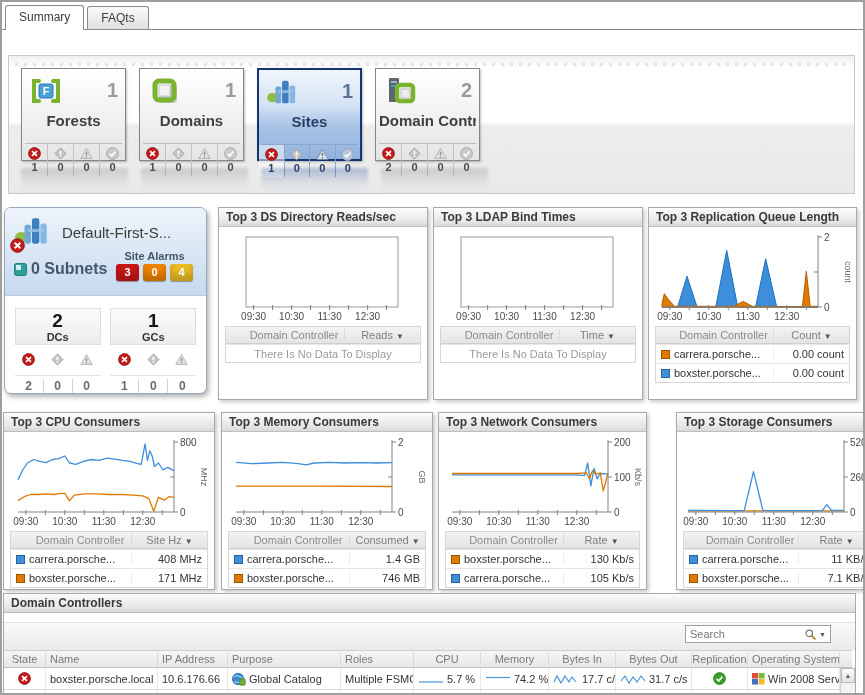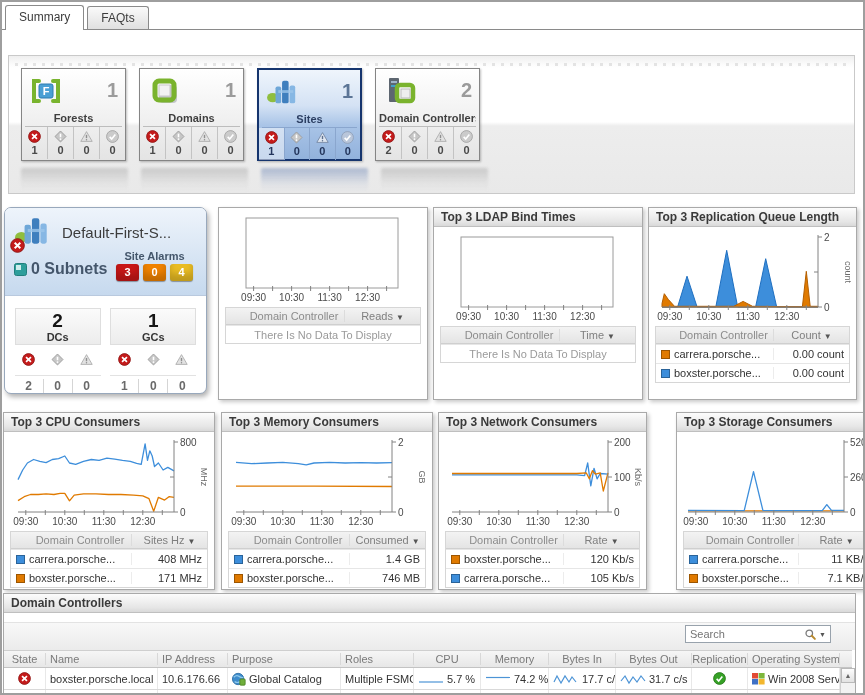--- a/index.html
+++ b/index.html
@@ -14,21 +14,21 @@
   
   #band { position:absolute; left:6px; top:53px; width:847px; height:139px; border:1px solid #c9c9c9;
           background:linear-gradient(180deg,#efefef 0px,#fbfbfb 8px,#ffffff 12px,#ffffff 66px,#ededed 70px,#e9e9e9 100%); }
   #band .dots { position:absolute; left:6px; right:6px; top:7px; height:3px; opacity:.7;
           background:repeating-linear-gradient(90deg,#d9d9d9 0 3px,transparent 3px 9px); }
   .tilerow { display:flex; gap:13px; padding:12px 0 0 12px; position:relative; }
   .tile { position:relative; width:105px; height:93px; border:1px solid #858585; cursor:pointer;
           background:linear-gradient(#ffffff,#f3f3f3 45%,#e4e4e4); box-shadow:1px 1px 2px rgba(0,0,0,.25); }
   .tile-top { height:43px; display:flex; align-items:center; padding:0 7px; }
   .tile-count { margin-left:auto; font-size:20px; font-weight:bold; color:#9b9b9b; }
-  .tile-label { text-align:center; font-weight:bold; font-size:11px; color:#3f3f3f; margin:0 3px; padding-bottom:2px; border-bottom:1px solid #bdbdbd; white-space:nowrap; overflow:hidden; }
+  .tile-label { text-align:center; font-weight:bold; font-size:15px; color:#3f3f3f; margin:0 3px; padding-bottom:14px; border-bottom:1px solid #bdbdbd; white-space:nowrap; overflow:hidden; }
   .tile-status { display:flex; height:32px; }
   .st-cell { flex:1; display:flex; flex-direction:column; align-items:center; border-right:1px solid #c3c3c3; }
   .st-cell:last-child { border-right:none; }
   .st-ico { height:16px; padding-top:2px; }
   .st-num { font-size:11px; font-weight:bold; color:#4a4a4a; padding-top:1px; }
   .tile.sel { border:2px solid #16356e; background:linear-gradient(#eff5fc,#d4e2f4 40%,#a9c4e7 62%,#92b2dc); }
   .tile.sel .tile-count { color:#5c7596; }
   .tile.sel .tile-label { color:#2c3f63; border-color:#8aa6ce; }
   .tile.sel .st-cell { border-color:#8aa6ce; }
   .tile.sel .st-num { color:#24365c; }
@@ -394,20 +394,21 @@
         <div class="scg-nums">
           <span>1</span>
           <span>0</span>
           <span>0</span>
         </div>
       </div>
     </div>
   </div>
 
   <div class="panel" style="left:216px;top:205px;width:210px;height:193px">
+    <div class="ptitle">Top 3 DS Directory Reads/sec</div>
     <svg class="chart" width="198" height="94">
         <rect x="22" y="7" width="152" height="70" fill="#fff" stroke="#9a9a9a"></rect>
         <line x1="29.6" y1="75" x2="29.6" y2="80" stroke="#828282"></line>
         <text x="29.6" y="90" text-anchor="middle" fill="#4a4a4a" font-size="10">09:30</text>
         <line x1="48.599999999999994" y1="75" x2="48.599999999999994" y2="80" stroke="#828282"></line>
         <line x1="67.6" y1="75" x2="67.6" y2="80" stroke="#828282"></line>
         <text x="67.6" y="90" text-anchor="middle" fill="#4a4a4a" font-size="10">10:30</text>
         <line x1="86.6" y1="75" x2="86.6" y2="80" stroke="#828282"></line>
         <line x1="105.60000000000001" y1="75" x2="105.60000000000001" y2="80" stroke="#828282"></line>
         <text x="105.60000000000001" y="90" text-anchor="middle" fill="#4a4a4a" font-size="10">11:30</text>
@@ -525,21 +526,21 @@
         <text x="170" y="80.5" fill="#4a4a4a" font-size="10">0</text>
         <line x1="164" y1="7" x2="168" y2="7" stroke="#828282"></line>
         <text x="170" y="10.5" fill="#4a4a4a" font-size="10">800</text>
         <line x1="160" y1="42" x2="164" y2="42" stroke="#828282"></line>
         <text x="191" y="42" fill="#6a6a6a" font-size="9" text-anchor="middle" transform="rotate(90 191 42)">MHz</text>
       </svg>
     <div class="mtable">
       <div class="mhead">
         <div class="msw"></div>
         <div class="ment">Domain Controller</div>
-        <div class="mval"><span>Sites Hz</span><span class="sorticon">▼</span></div>
+        <div class="mval"><span>Site Hz</span><span class="sorticon">▼</span></div>
       </div>
       <div class="mrow">
         <div class="msw">
             <span class="swatch" style="background: rgb(61, 142, 219);"></span>
           </div>
         <div class="ment">carrera.porsche...</div>
         <div class="mval">408 MHz</div>
       </div>
       <div class="mrow">
         <div class="msw">
@@ -631,21 +632,21 @@
       <div class="mhead">
         <div class="msw"></div>
         <div class="ment">Domain Controller</div>
         <div class="mval"><span>Rate</span><span class="sorticon">▼</span></div>
       </div>
       <div class="mrow">
         <div class="msw">
             <span class="swatch" style="background: rgb(224, 122, 0);"></span>
           </div>
         <div class="ment">boxster.porsche...</div>
-        <div class="mval">120 Kb/s</div>
+        <div class="mval">130 Kb/s</div>
       </div>
       <div class="mrow">
         <div class="msw">
             <span class="swatch" style="background: rgb(61, 142, 219);"></span>
           </div>
         <div class="ment">carrera.porsche...</div>
         <div class="mval">105 Kb/s</div>
       </div>
     </div>
   </div>

